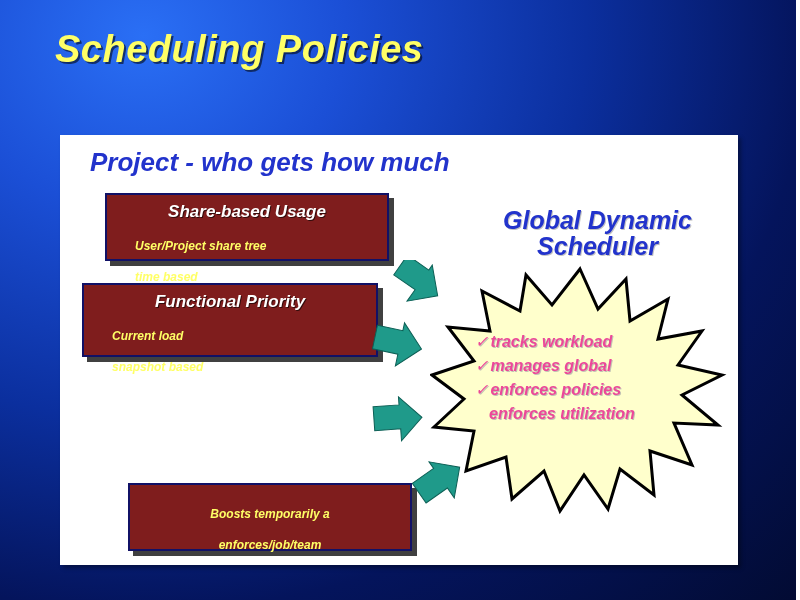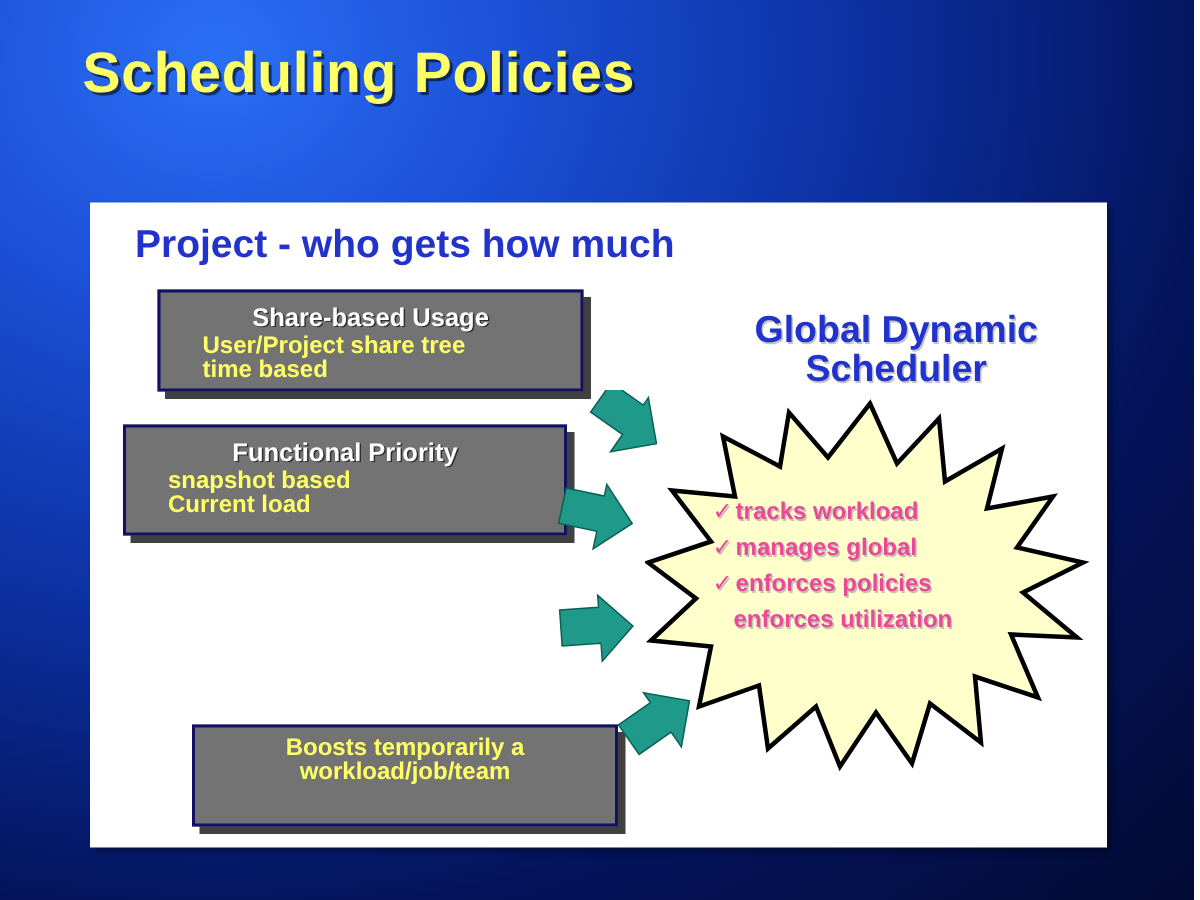--- a/index.html
+++ b/index.html
@@ -11,20 +11,21 @@
     height: 600px;
     overflow: hidden;
     font-family: "Liberation Sans", sans-serif;
   }
   .slide {
     position: relative;
     width: 796px;
     height: 600px;
     background: radial-gradient(ellipse at 18% 6%, #2a6ff5 0%, #1b4fd6 22%, #0b2f9e 48%, #04145c 72%, #020b33 100%);
     overflow: hidden;
+    font-style: italic;
   }
   .slide-title {
     position: absolute;
     left: 55px;
     top: 28px;
     font-size: 38px;
     font-weight: bold;
     color: #ffff66;
     letter-spacing: 0.5px;
     text-shadow: 2px 2px 0 rgba(0,0,0,0.55);
@@ -45,42 +46,43 @@
     top: 12px;
     font-size: 26px;
     font-weight: bold;
     color: #2233cc;
     white-space: nowrap;
   }
 
   
   .box {
     position: absolute;
-    background: #737373;
+    background: #7f1d1d;
     border: 2px solid #111166;
     box-shadow: 5px 5px 0 rgba(0,0,0,0.75);
     color: #ffffff;
     text-align: center;
     box-sizing: border-box;
     padding-top: 6px;
   }
   .box .box-title {
     font-size: 17px;
     font-weight: bold;
     color: #ffffff;
     line-height: 22px;
     text-shadow: 1px 1px 0 rgba(0,0,0,0.6);
     white-space: nowrap;
   }
   .box .box-line {
-    font-size: 16px;
+    font-size: 12px;
     font-weight: bold;
     color: #ffff66;
     line-height: 16px;
     white-space: nowrap;
+    margin-top: 15px;
   }
   .box .box-line.left {
     text-align: left;
     padding-left: 28px;
   }
   .box .row2 {
     display: flex;
     justify-content: space-between;
     padding: 0 10px;
   }
@@ -148,28 +150,28 @@
     <div class="panel-heading">Project - who gets how much</div>
 
     <div class="box" id="box-share">
       <div class="box-title">Share-based Usage</div>
       <div class="box-line left">User/Project share tree</div>
       <div class="box-line left">time based</div>
     </div>
 
     <div class="box" id="box-func">
       <div class="box-title">Functional Priority</div>
+      <div class="box-line left">Current load</div>
       <div class="box-line left">snapshot based</div>
-      <div class="box-line left">Current load</div>
     </div>
 
 
     <div class="box" id="box-override">
       <div class="box-line">Boosts temporarily a</div>
-      <div class="box-line">workload/job/team</div>
+      <div class="box-line">enforces/job/team</div>
     </div>
 
     <div class="gds-title">
       <div>Global Dynamic</div>
       <div>Scheduler</div>
     </div>
 
     <div class="star-wrap">
       <svg width="300" height="250" viewBox="0 0 300 250">
         <polygon points="150,4 168,44 196,14 200,56 238,34 228,74 272,66 248,100 292,110 252,130 288,160 244,158 262,200 220,186 224,230 190,204 178,244 154,210 130,246 114,206 82,234 76,192 36,206 44,166 4,162 34,134 2,110 44,96 18,62 60,66 52,26 90,46 96,10 122,40" fill="#ffffcc" stroke="#000000" stroke-width="3" stroke-linejoin="miter"></polygon>

